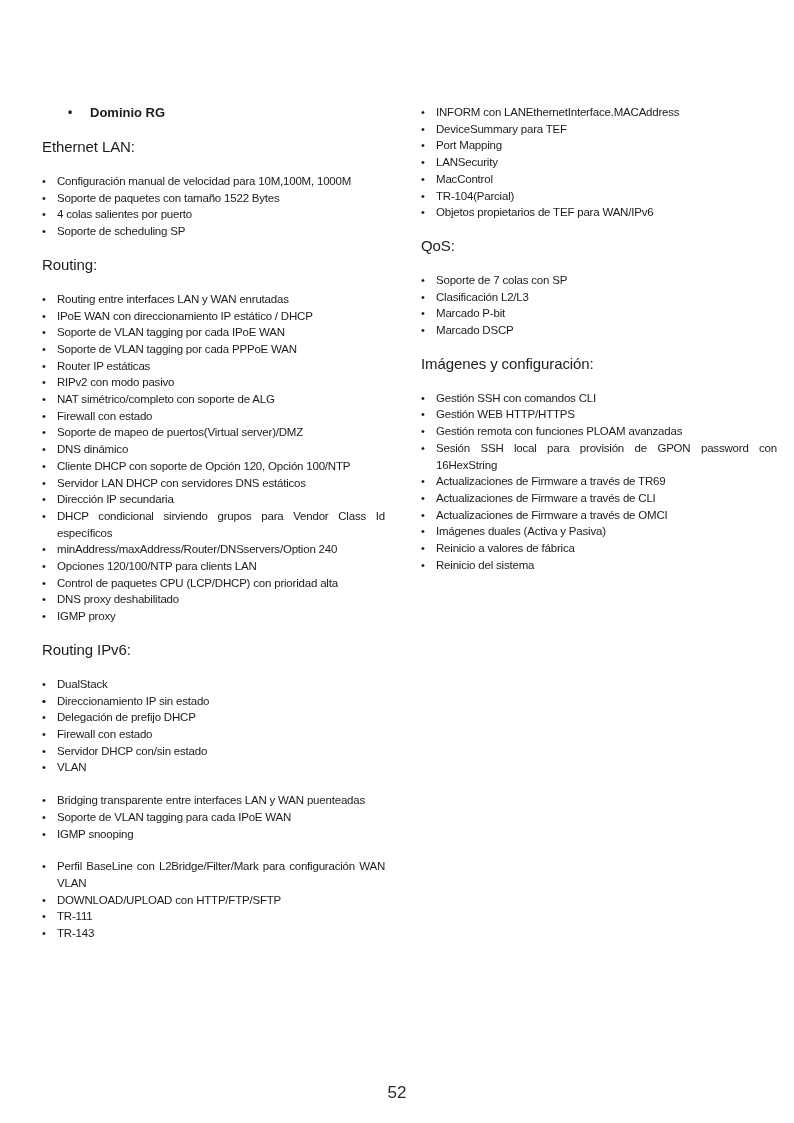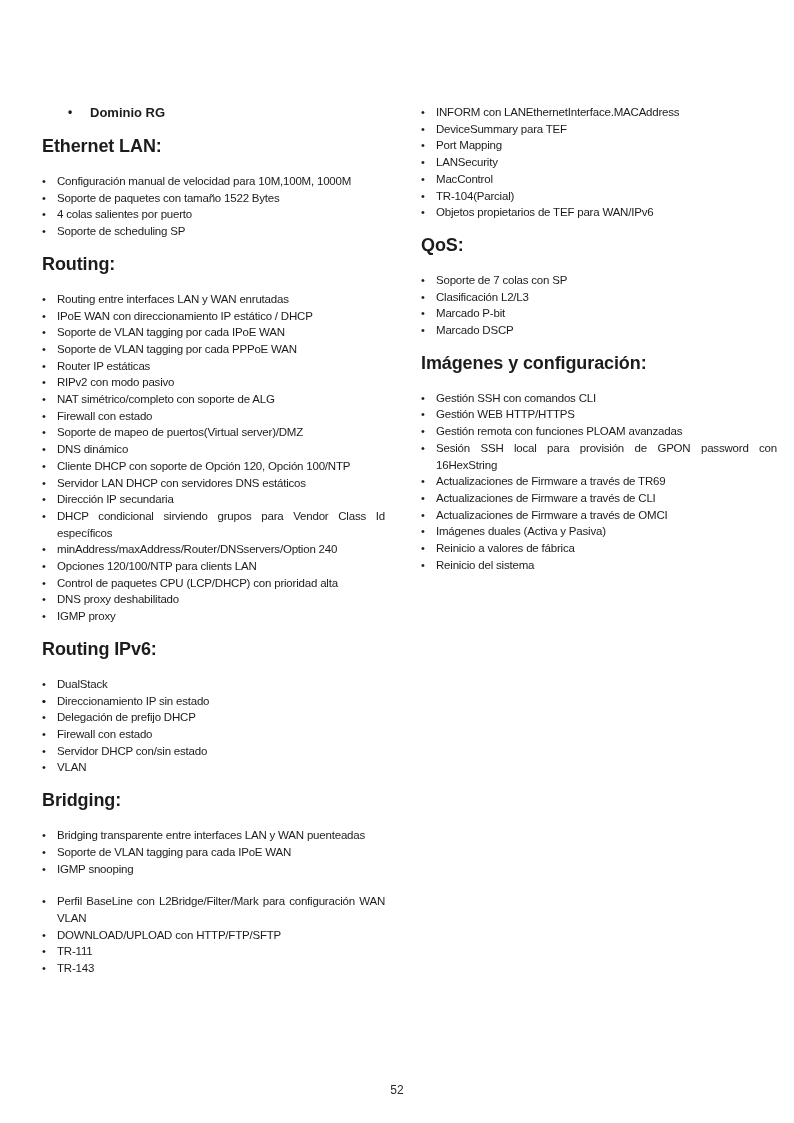--- a/index.html
+++ b/index.html
@@ -30,22 +30,22 @@
     line-height: 17px;
     margin-bottom: 17px;
   }
   .title-bullet {
     margin-left: 26px;
     width: 22px;
     font-size: 12px;
   }
 
   h3.sec-heading {
-    font-size: 18px;
-    font-weight: bold;
+    font-size: 15px;
+    font-weight: normal;
     line-height: 17px;
     margin: 0 0 18px 0;
     letter-spacing: -0.1px;
   }
   ul.bullets {
     list-style: none;
     margin: 0 0 16px 0;
     padding: 0;
   }
   ul.bullets li {
@@ -62,21 +62,21 @@
     top: 0;
     font-size: 11px;
     letter-spacing: 0;
   }
   .footer {
     position: absolute;
     left: 0;
     right: 0;
     top: 1083px;
     text-align: center;
-    font-size: 12px;
+    font-size: 17px;
     color: #2a2a2a;
   }
 </style>
 </head>
 <body>
 
 <div class="page">
   <div class="content">
 
     <div class="col col-left">
@@ -124,21 +124,20 @@
             <li><span class="marker">•</span><span>DualStack</span></li>
             <li><span class="marker">•</span></li>
             <li><span class="marker">•</span><span>Direccionamiento IP sin estado</span></li>
             <li><span class="marker">•</span><span>Delegación de prefijo DHCP</span></li>
             <li><span class="marker">•</span><span>Firewall con estado</span></li>
             <li><span class="marker">•</span><span>Servidor DHCP con/sin estado</span></li>
             <li><span class="marker">•</span><span>VLAN</span></li>
           </ul>
         </section>
         <section>
-          <h3 class="sec-heading">Bridging:</h3>
           <ul class="bullets">
             <li><span class="marker">•</span><span>Bridging transparente entre interfaces LAN y WAN puenteadas</span></li>
             <li><span class="marker">•</span><span>Soporte de VLAN tagging para cada IPoE WAN</span></li>
             <li><span class="marker">•</span><span>IGMP snooping</span></li>
           </ul>
         </section>
         <section>
           <ul class="bullets">
             <li><span class="marker">•</span><span>Perfil BaseLine con L2Bridge/Filter/Mark para configuración WAN VLAN</span></li>
             <li><span class="marker">•</span><span>DOWNLOAD/UPLOAD con HTTP/FTP/SFTP</span></li>

